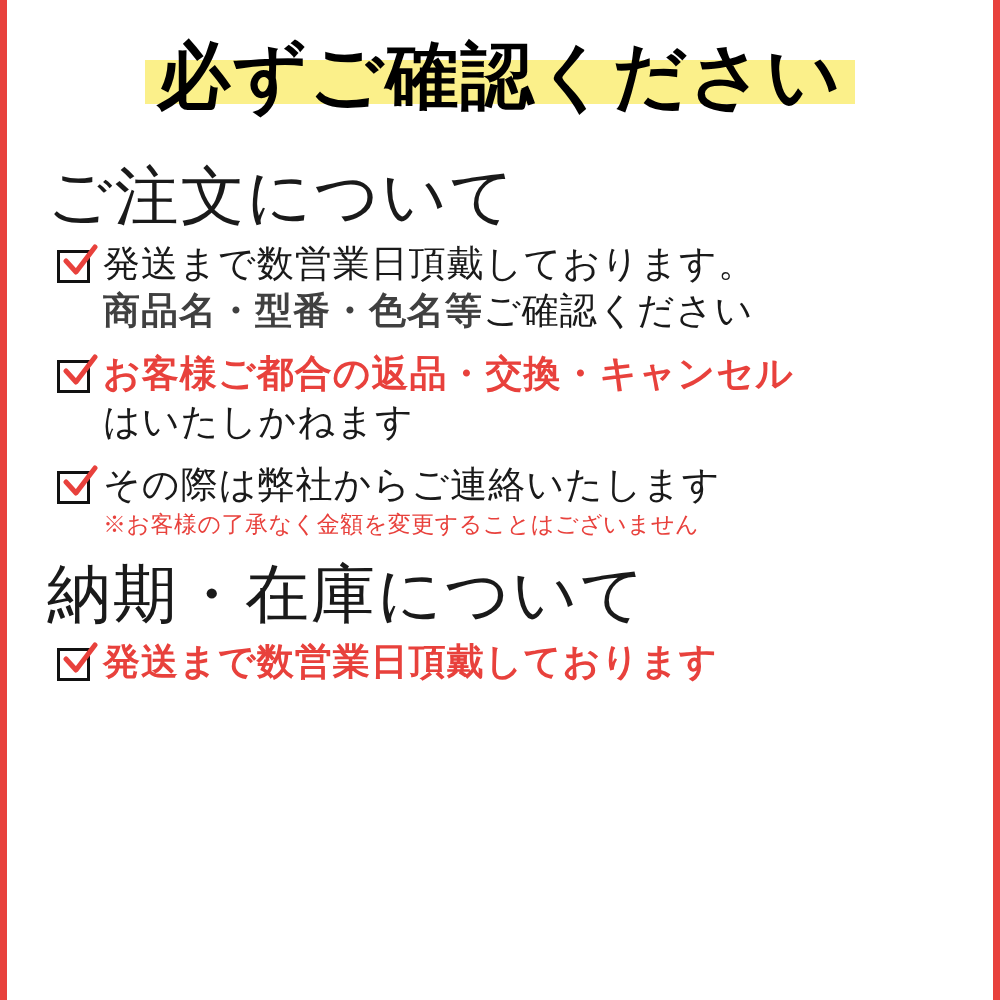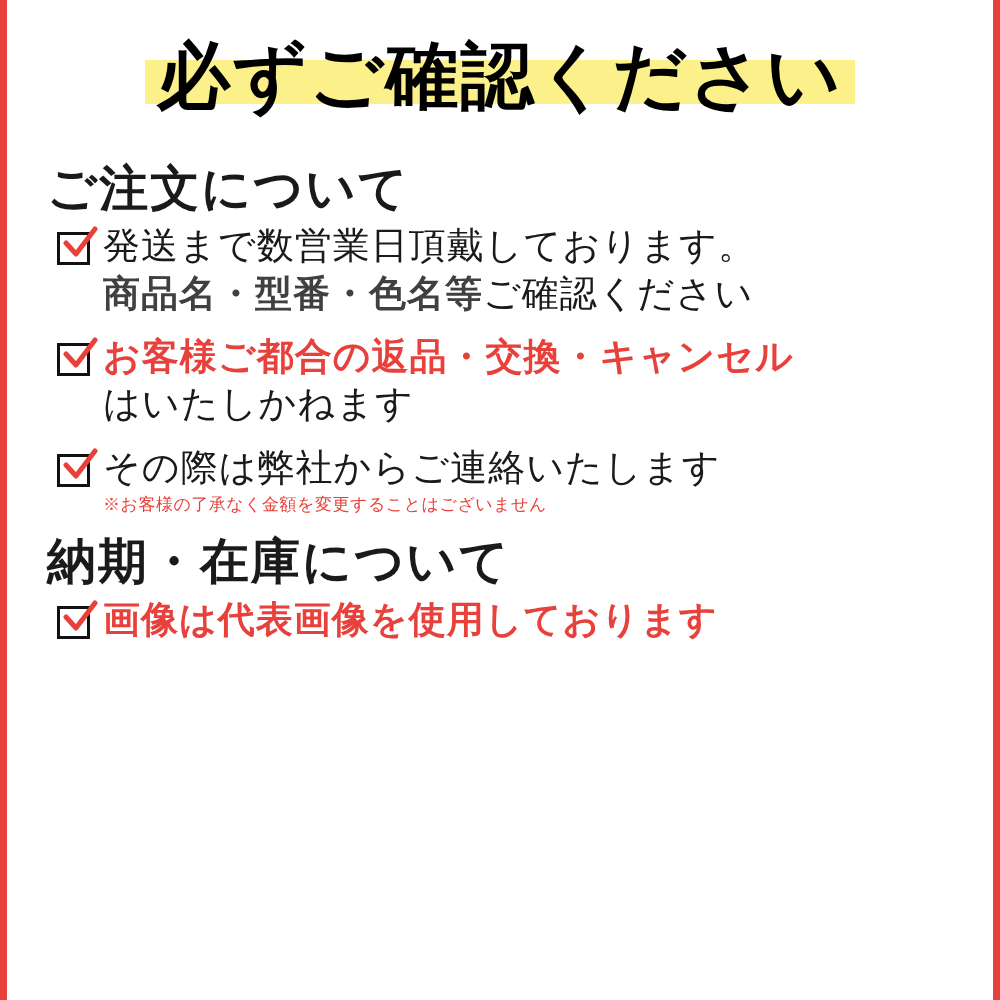--- a/index.html
+++ b/index.html
@@ -60,22 +60,22 @@
     z-index: 0;
   }
   .title .txt {
     position: relative;
     z-index: 1;
   }
 
   
   .section-heading {
     font-family: "DejaVu Serif", "Liberation Serif", serif;
-    font-weight: bold;
-    font-size: 49px;
+    font-weight: normal;
+    font-size: 64px;
     color: #1a1a1a;
     letter-spacing: 2px;
     margin: 10px 0 6px 12px;
     line-height: 1.15;
   }
   .section-heading.second {
     margin-top: 18px;
   }
 
   
@@ -126,21 +126,21 @@
   .line .red {
     color: #404040;
     font-weight: bold;
   }
   .line .blk {
     color: #1a1a1a;
     font-weight: normal;
   }
   .note {
     font-family: "DejaVu Serif", "Liberation Serif", serif;
-    font-size: 17px;
+    font-size: 23px;
     color: #e8413c;
     letter-spacing: 0.5px;
     line-height: 1.3;
     margin-top: 2px;
     white-space: nowrap;
   }
 </style>
 </head>
 <body>
 
@@ -198,19 +198,19 @@
     <div class="section-heading second">納期・在庫について</div>
 
     <div class="item">
       <span class="check">
         <span class="box"></span>
         <svg class="tick" viewBox="0 0 36 36" aria-hidden="true">
           <path d="M4 17 L14 28 L33 3" fill="none" stroke="#e8413c" stroke-width="5" stroke-linecap="round" stroke-linejoin="round"></path>
         </svg>
       </span>
       <div class="lines">
-        <div class="line bold-red">画像は代表画像を使用しております</div>
+        <div class="line bold-red">発送まで数営業日頂戴しております</div>
       </div>
     </div>
 
 
   </div>
 </div>
 
 </body></html>

